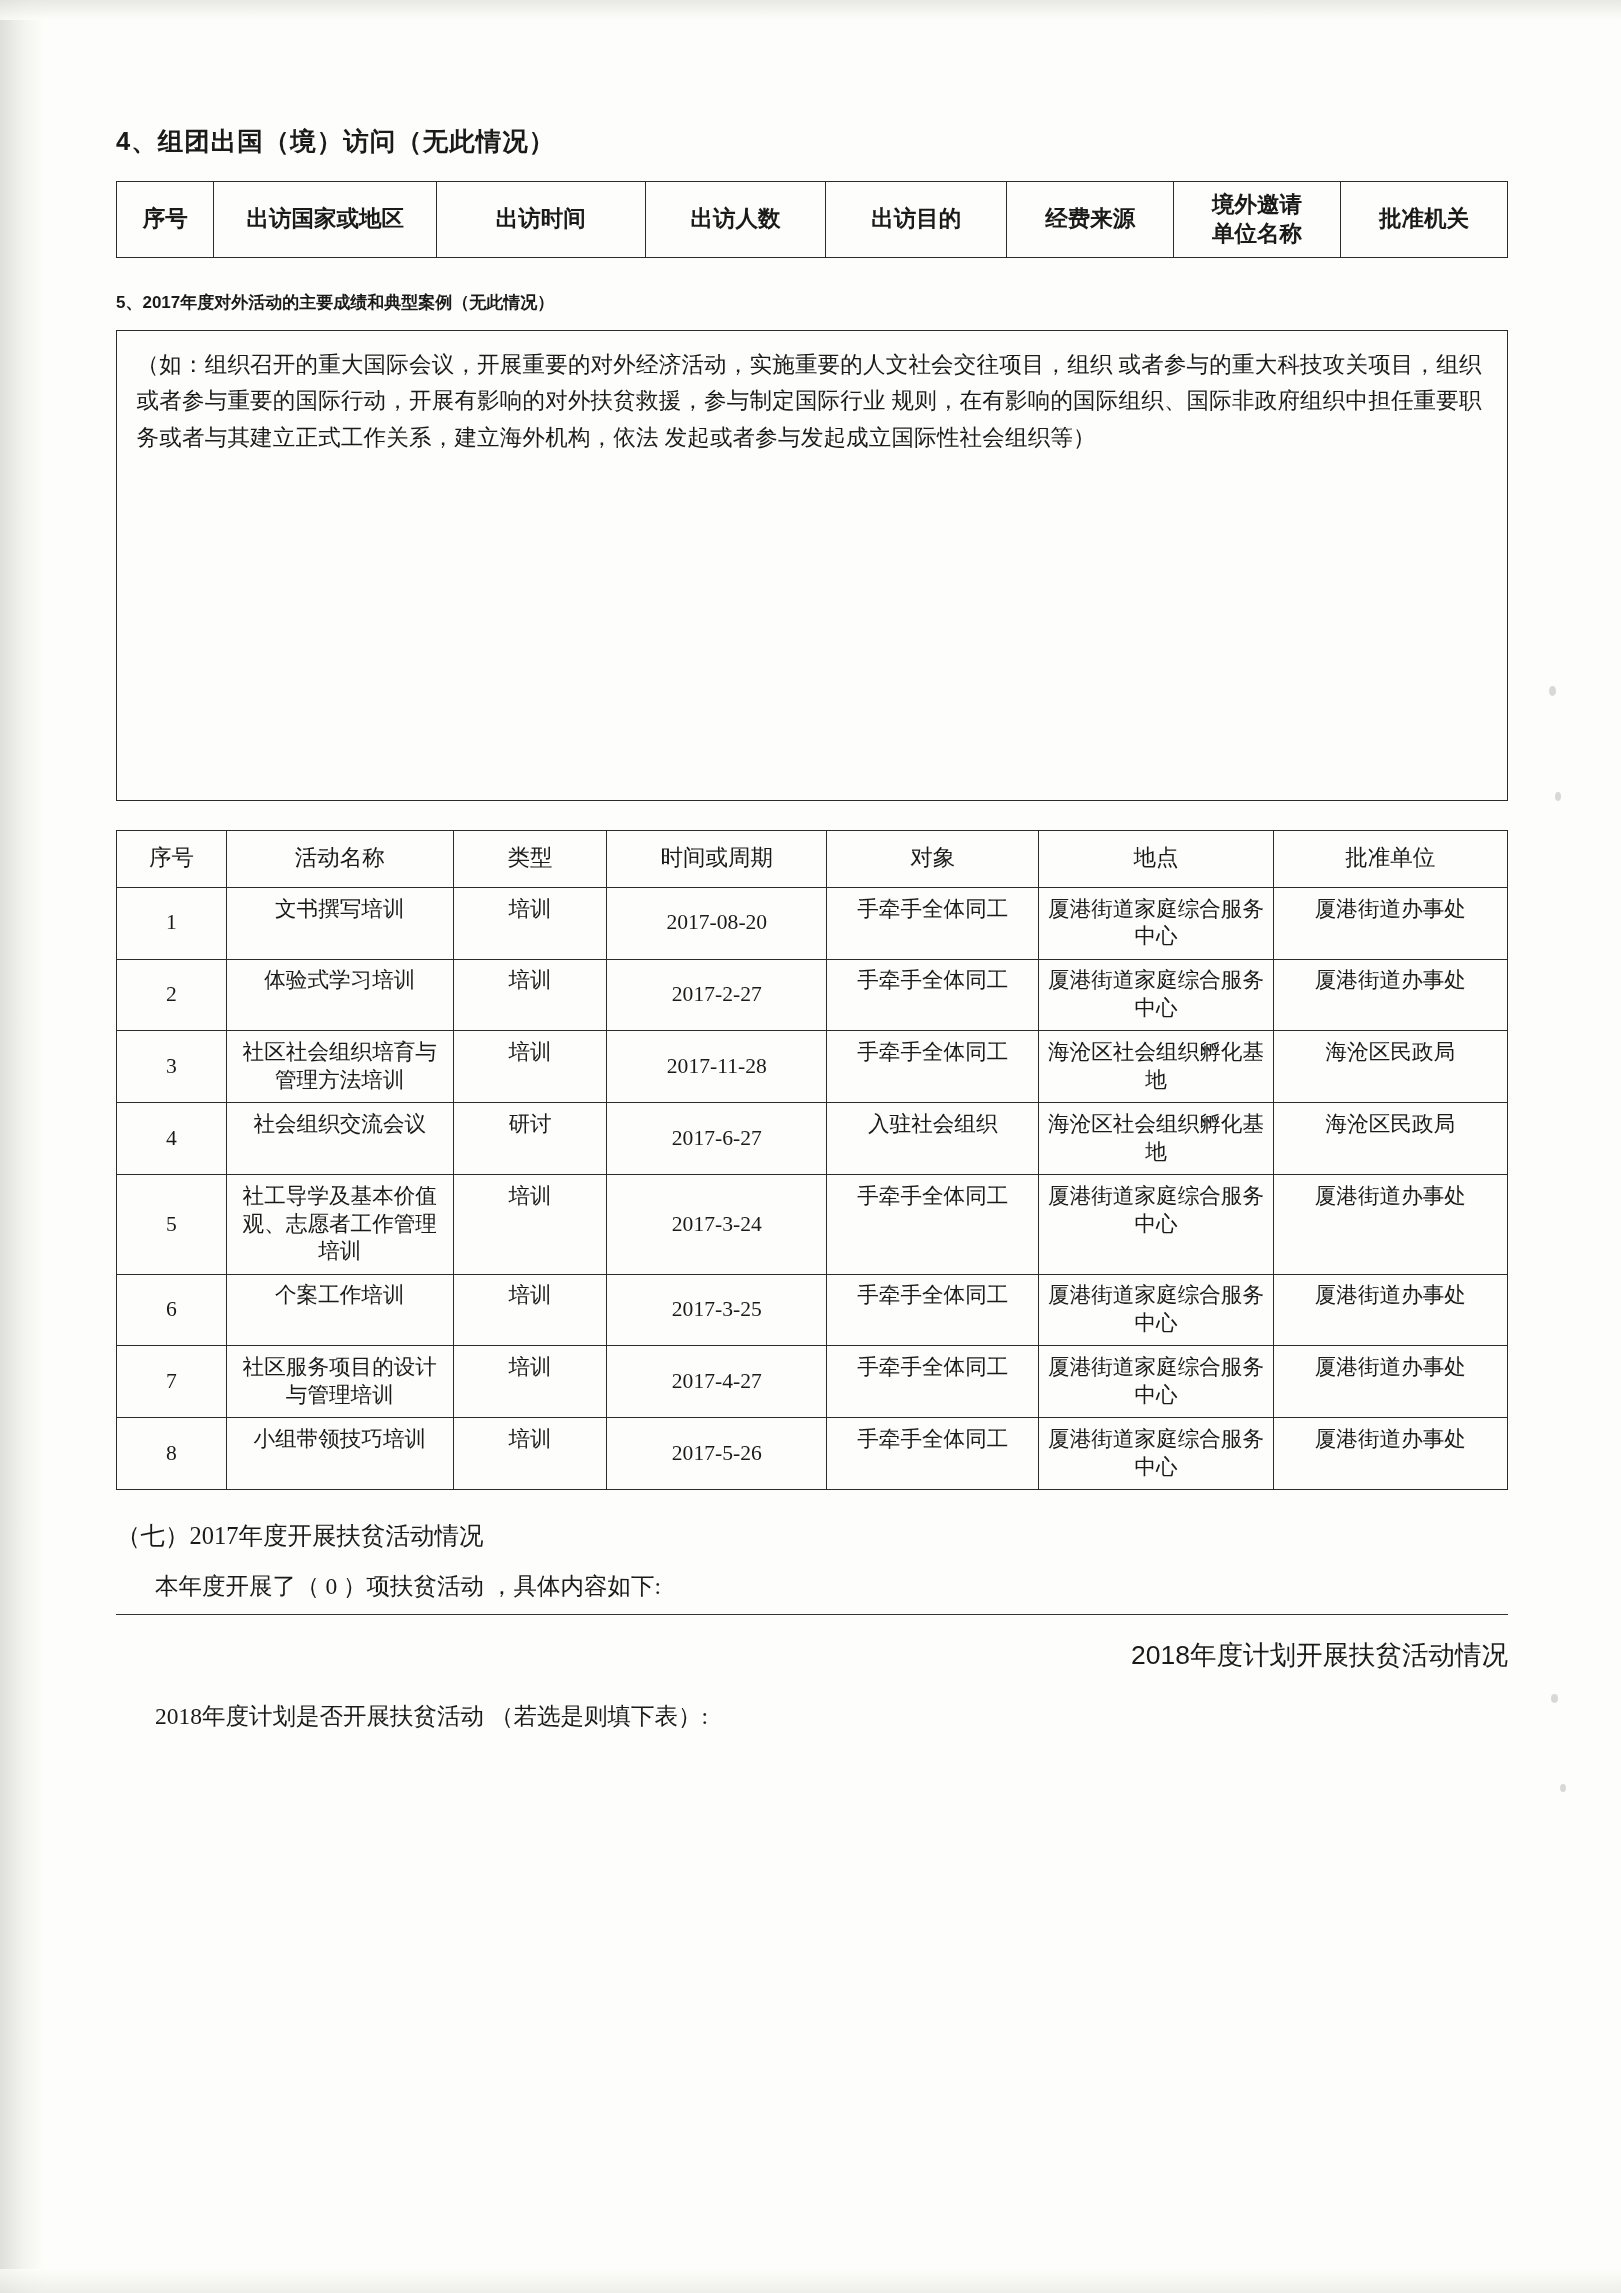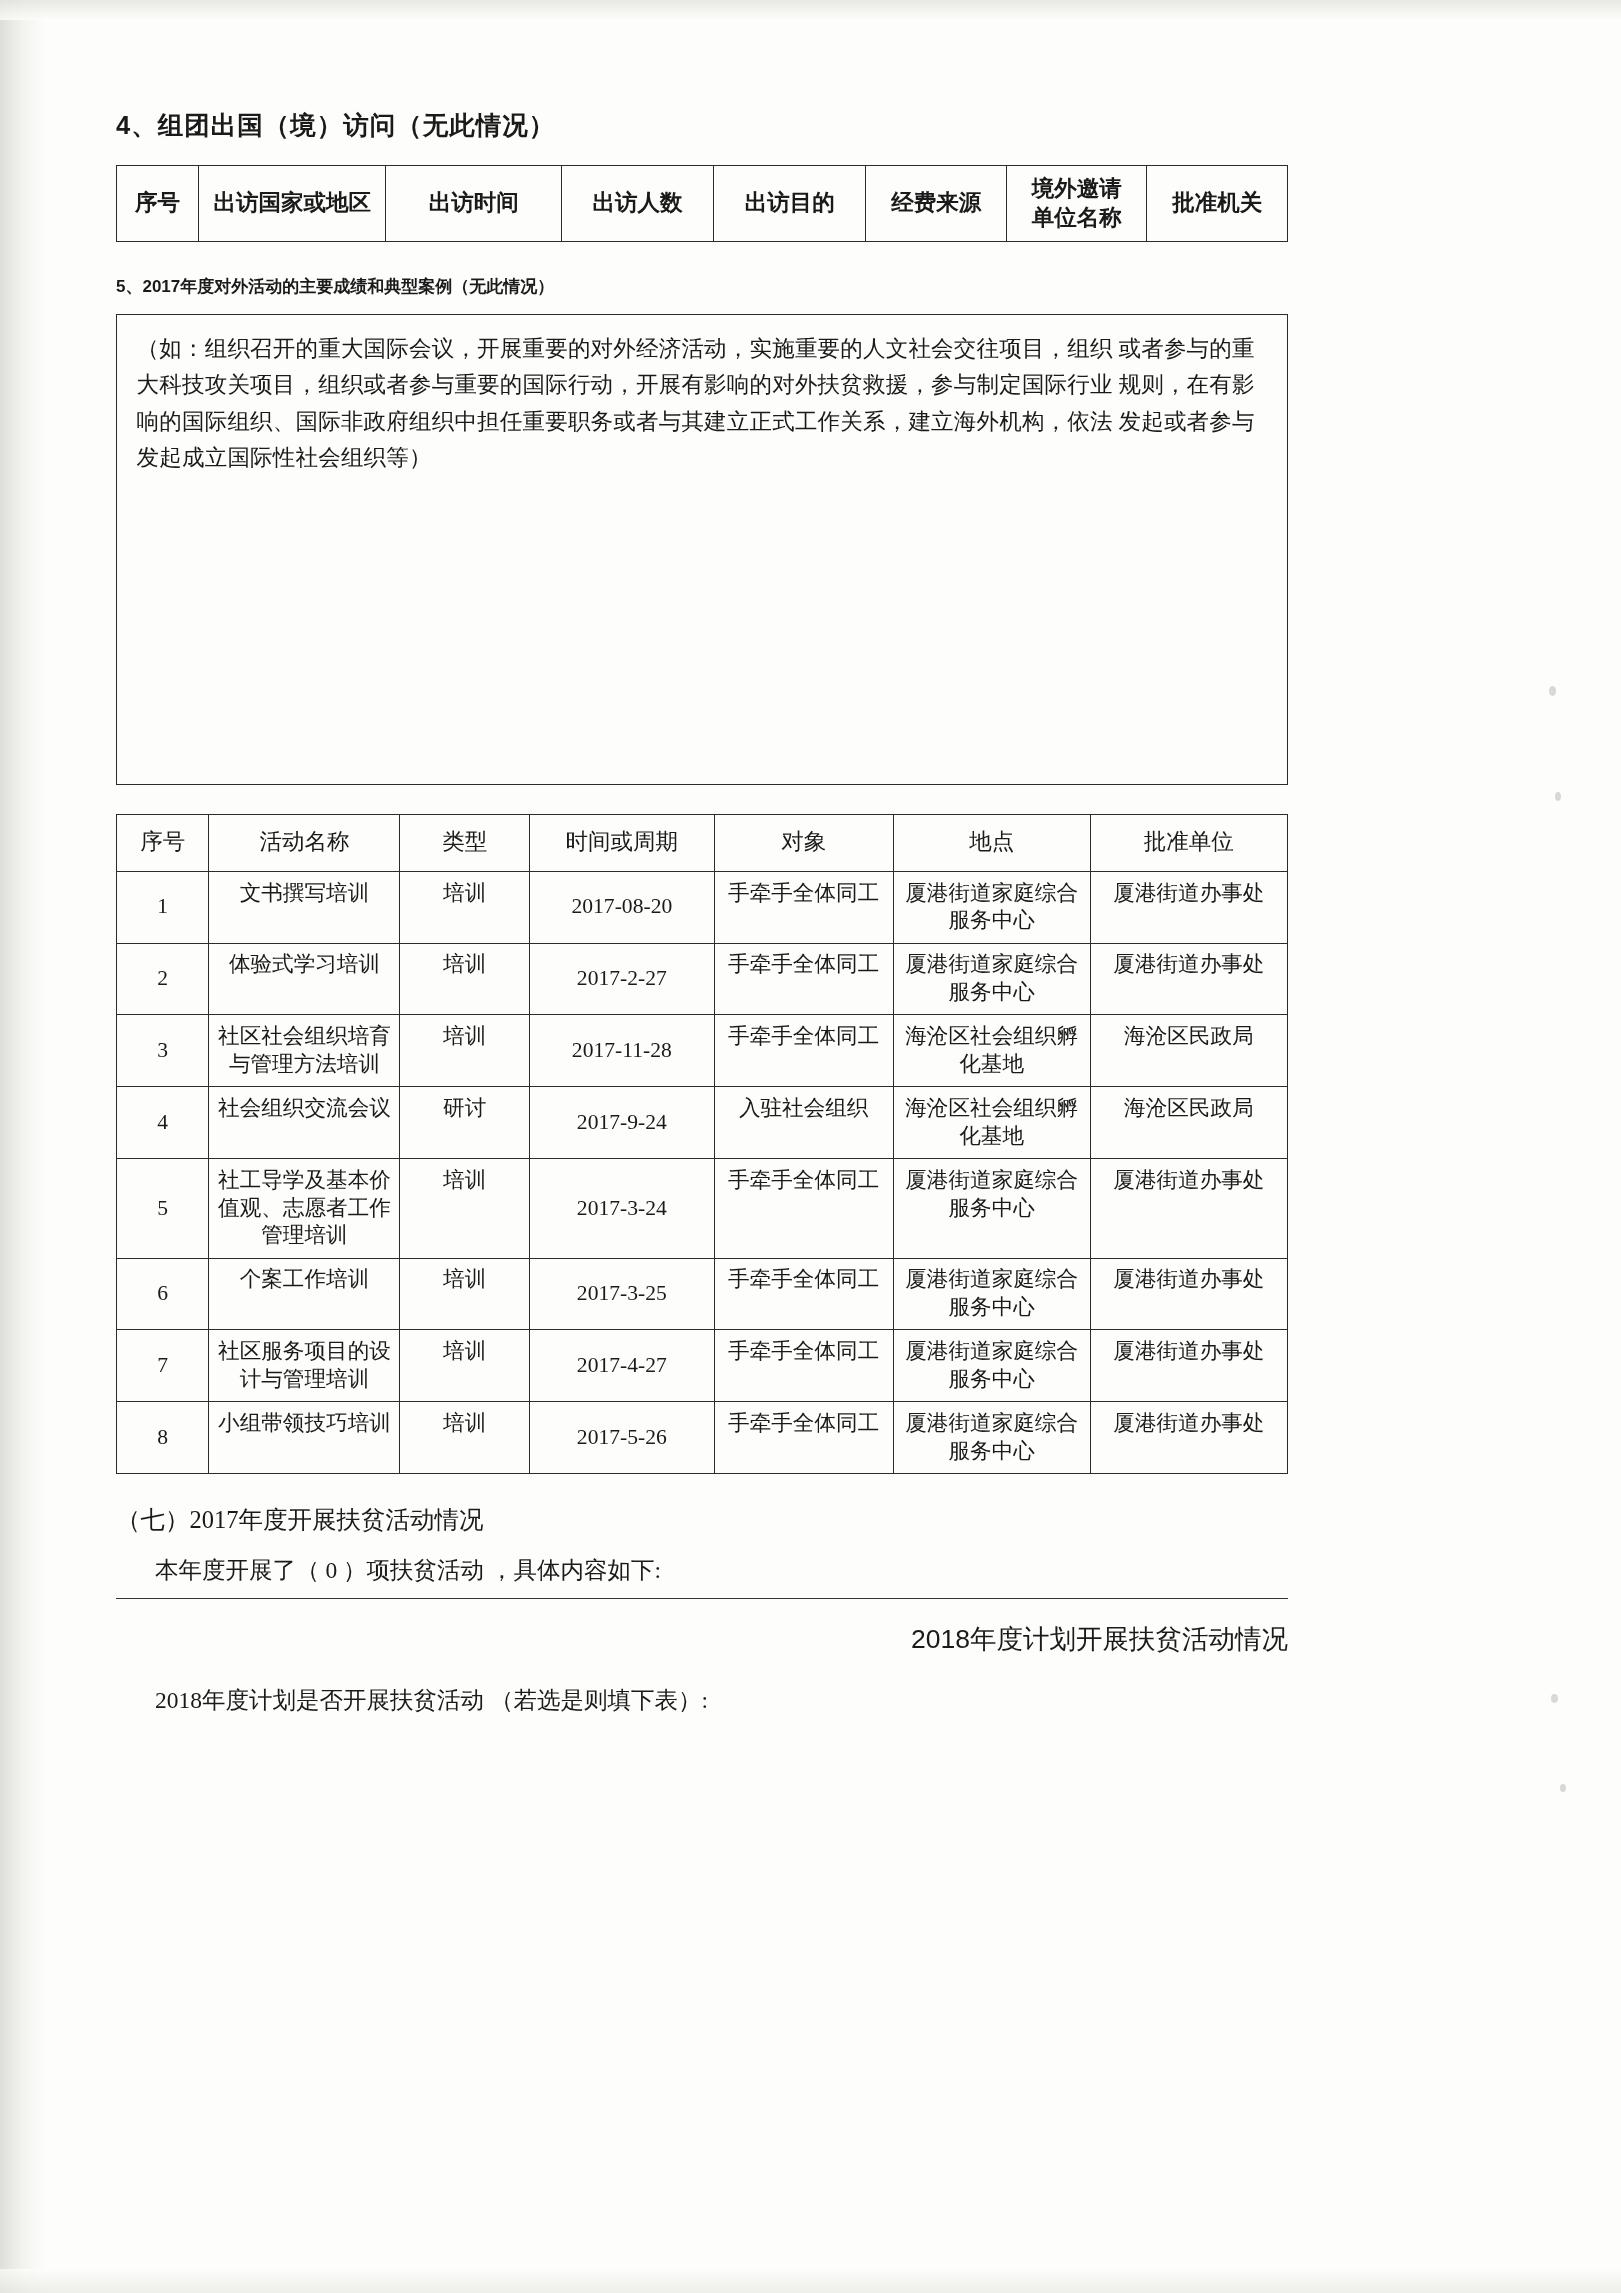--- a/index.html
+++ b/index.html
@@ -41,22 +41,22 @@
   .scan-edge-bottom {
     position: absolute;
     left: 0; bottom: 0;
     width: 1621px; height: 25.5px;
     background: linear-gradient(to top, #e6e6e1 0%, #fdfdfb 100%);
     opacity: .7;
   }
   .content {
     position: absolute;
     left: 116px;
-    top: 108px;
-    width: 1172px;
+    top: 124px;
+    width: 1392px;
   }
 
   .h-line {
     font-size: 25.5px;
     letter-spacing: 1px;
     margin: 0 0 21.6px 0;
     font-family: "Liberation Sans", "DejaVu Sans", sans-serif;
     font-weight: 600;
   }
   .sec-title {
@@ -248,21 +248,21 @@
         <td class="l">培训</td>
         <td class="c">2017-11-28</td>
         <td class="l">手牵手全体同工</td>
         <td class="l">海沧区社会组织孵化基地</td>
         <td class="l">海沧区民政局</td>
       </tr>
       <tr>
         <td class="c">4</td>
         <td class="l">社会组织交流会议</td>
         <td class="l">研讨</td>
-        <td class="c">2017-9-24</td>
+        <td class="c">2017-6-27</td>
         <td class="l">入驻社会组织</td>
         <td class="l">海沧区社会组织孵化基地</td>
         <td class="l">海沧区民政局</td>
       </tr>
       <tr>
         <td class="c">5</td>
         <td class="l">社工导学及基本价值观、志愿者工作管理培训</td>
         <td class="l">培训</td>
         <td class="c">2017-3-24</td>
         <td class="l">手牵手全体同工</td>

